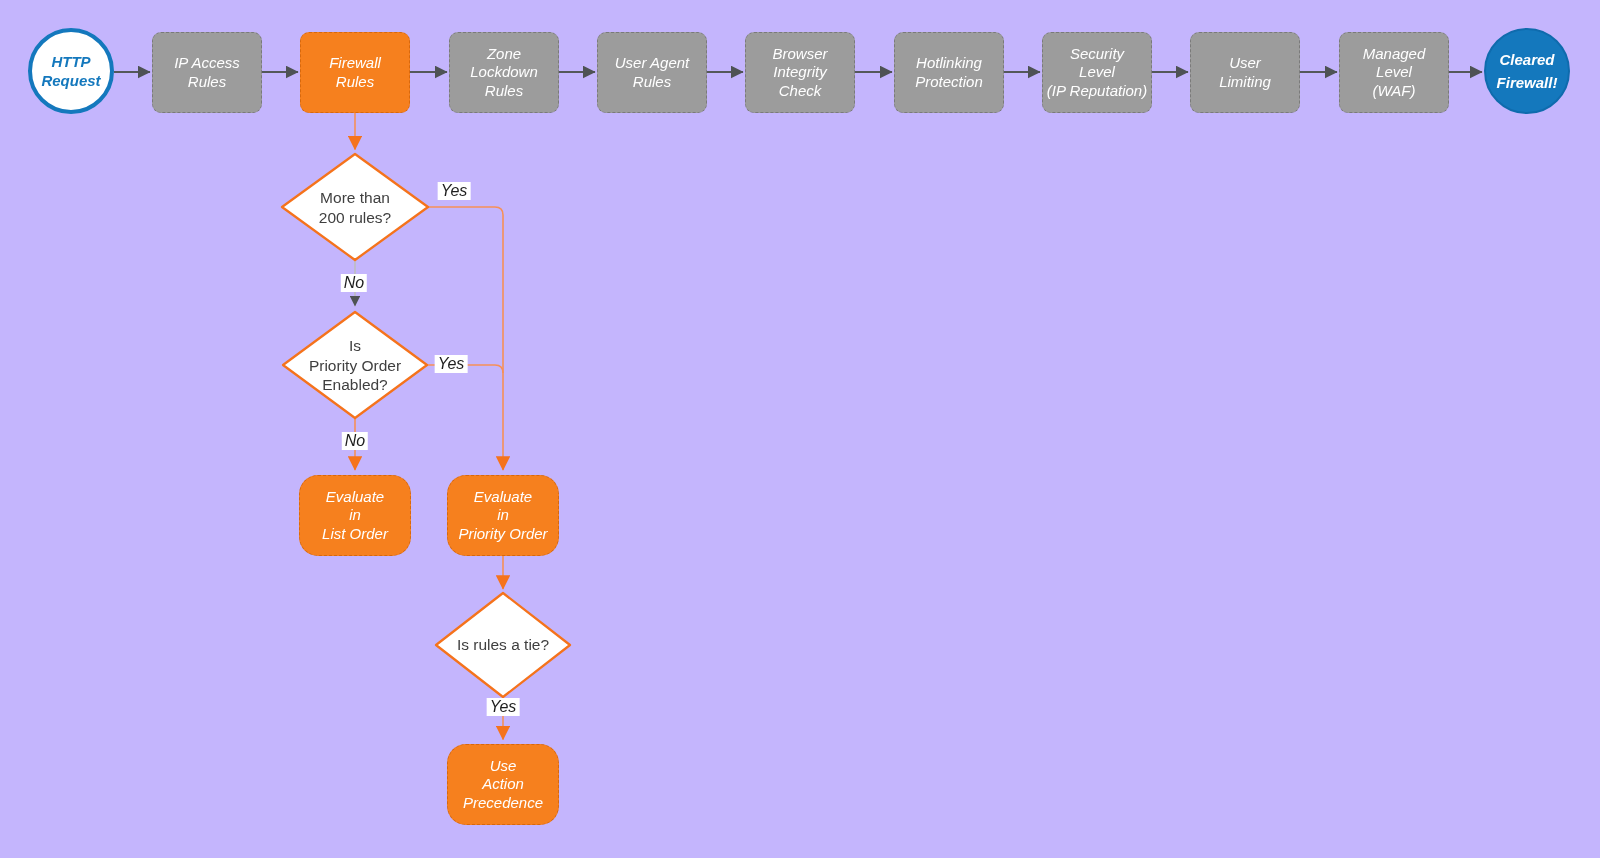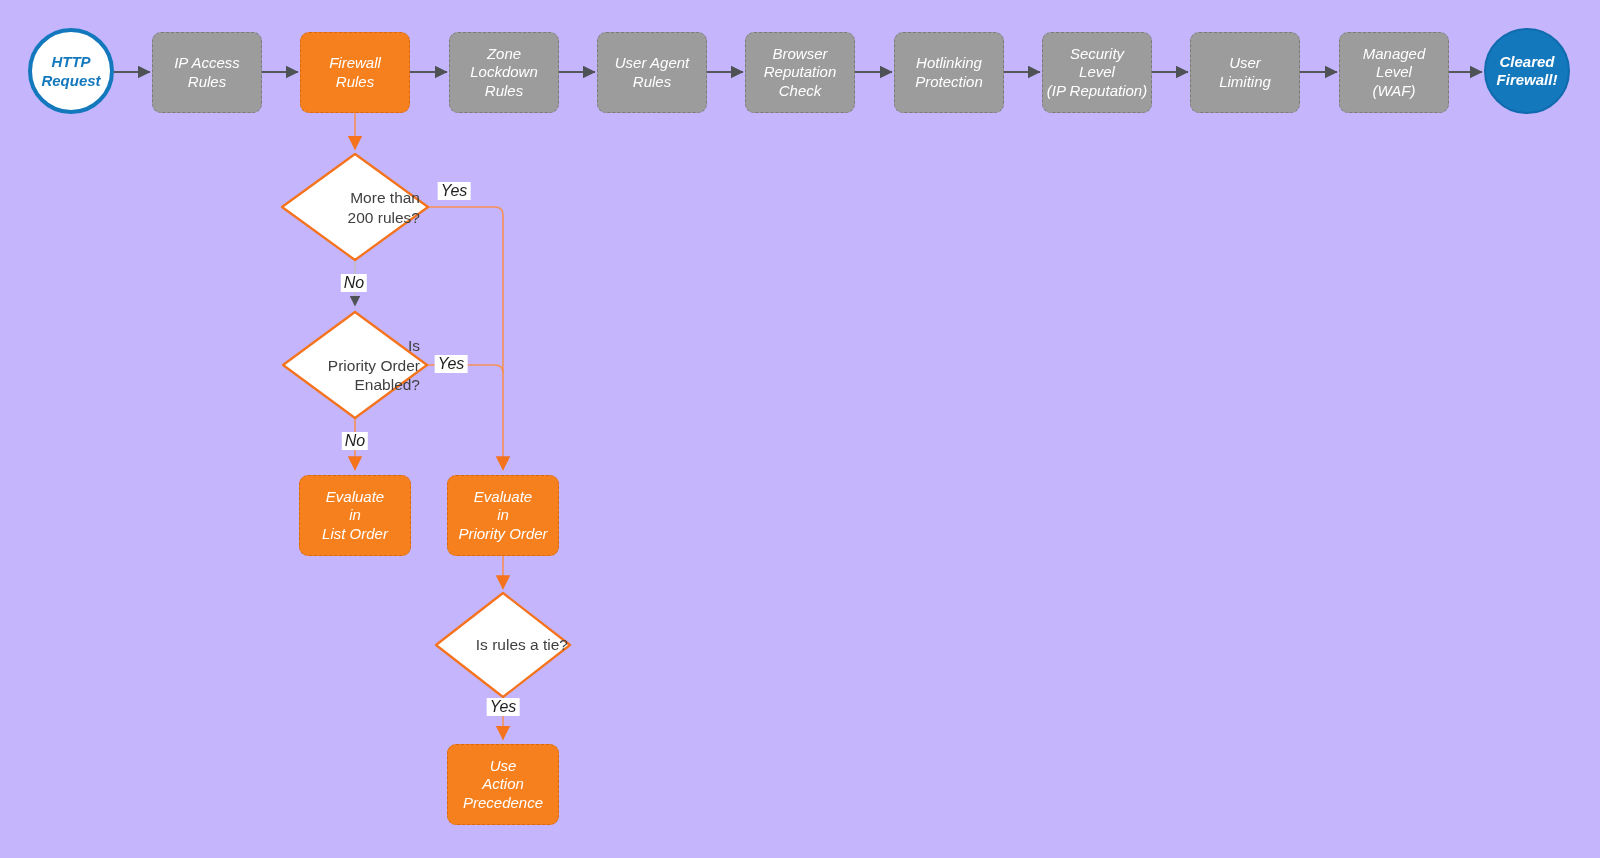--- a/index.html
+++ b/index.html
@@ -11,30 +11,30 @@
   .layer{position:absolute;left:0;top:0;}
   .node{position:absolute;display:flex;align-items:center;justify-content:center;
         text-align:center;box-sizing:border-box;}
   .node-label{white-space:pre-line;}
   
   .circle{border-radius:50%;}
   .circle.start{width:86px;height:86px;left:28px;top:28px;background:#ffffff;
         border:4.5px solid #1478BD;}
   .circle.start .node-label{color:#1478BD;font-size:15px;line-height:19px;font-weight:bold;font-style:italic;}
   .circle.end{width:86px;height:86px;left:1484px;top:28px;background:#1478BD;border:2px solid #0F6BAD;}
-  .circle.end .node-label{color:#ffffff;font-size:15px;line-height:18px;font-weight:bold;font-style:italic;}
+  .circle.end .node-label{color:#ffffff;font-size:15px;line-height:23px;font-weight:bold;font-style:italic;}
   
   .proc{width:110px;height:81px;top:32px;border-radius:9px;}
   .proc .node-label,.action .node-label{color:#ffffff;font-size:15px;line-height:18.5px;font-style:italic;}
   .gray{background:#9C9C9C;border:1px dashed rgba(60,60,60,0.35);}
   .orange{background:#F6801E;border:1px dashed rgba(190,85,0,0.55);}
-  .action{width:112px;height:81px;border-radius:9px;}
+  .action{width:112px;height:81px;border-radius:19px;}
   
   .decision-text{position:absolute;width:130px;transform:translate(-50%,-50%);
-        text-align:right;color:#3F3F3F;font-size:15.5px;line-height:19.5px;white-space:pre-line;}
+        text-align:center;color:#3F3F3F;font-size:15.5px;line-height:19.5px;white-space:pre-line;}
   
   .edge-label{position:absolute;transform:translate(-50%,-50%);background:#ffffff;
         padding:0 3px;color:#1E1E1E;font-size:16px;font-style:italic;line-height:18px;}
 </style>
 </head>
 <body>
 
 <div class="canvas">
 
   <svg class="layer" width="1600" height="858" viewBox="0 0 1600 858">
@@ -95,21 +95,21 @@
     <span class="node-label">Zone
 Lockdown
 Rules</span>
   </div>
   <div class="node proc gray" style="left:597px">
     <span class="node-label">User Agent
 Rules</span>
   </div>
   <div class="node proc gray" style="left:745px">
     <span class="node-label">Browser
-Reputation
+Integrity
 Check</span>
   </div>
   <div class="node proc gray" style="left:894px">
     <span class="node-label">Hotlinking
 Protection</span>
   </div>
   <div class="node proc gray" style="left:1042px">
     <span class="node-label">Security
 Level
 (IP Reputation)</span>

